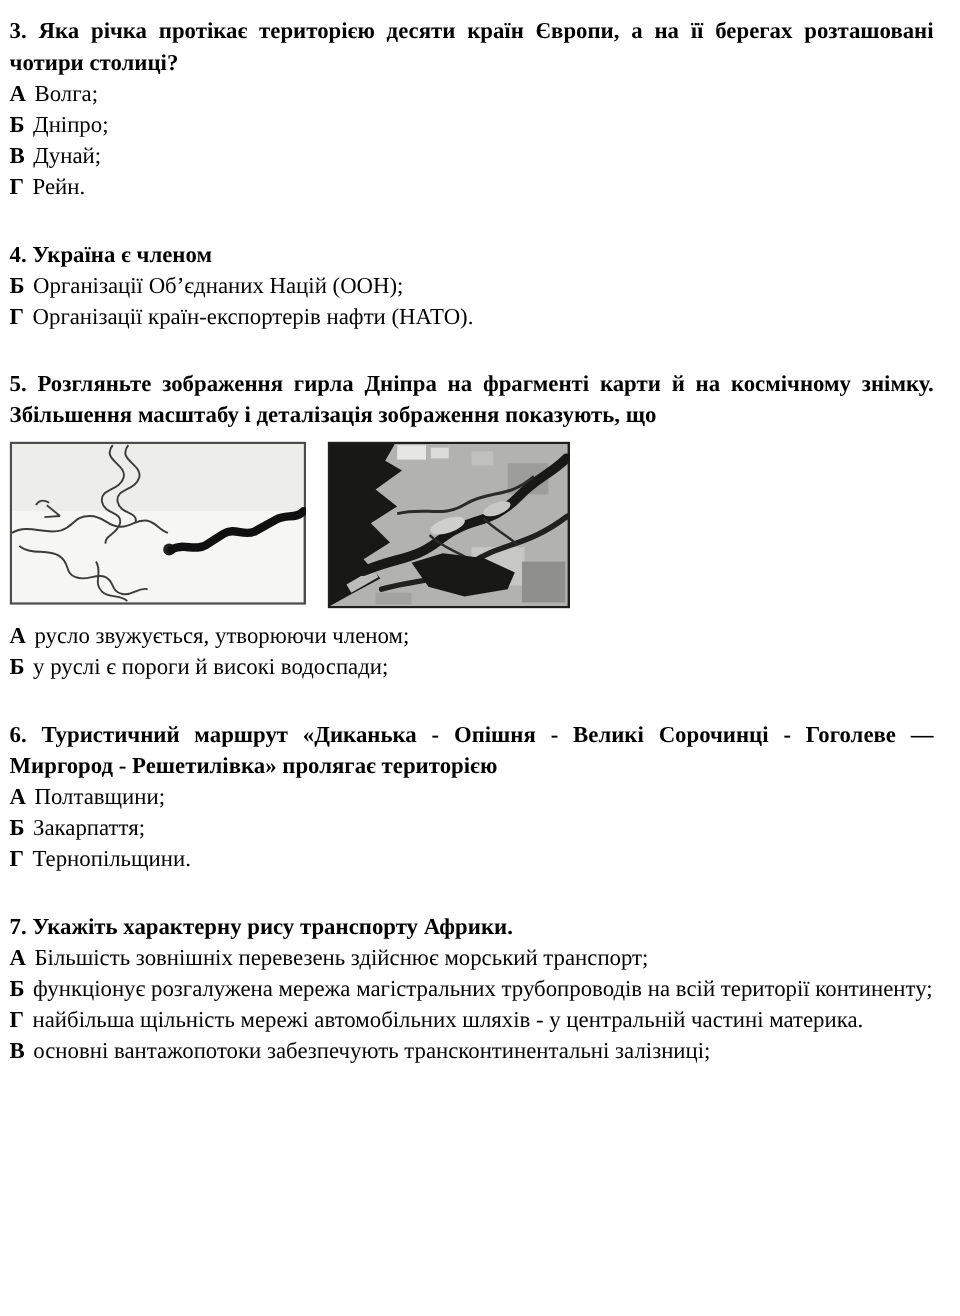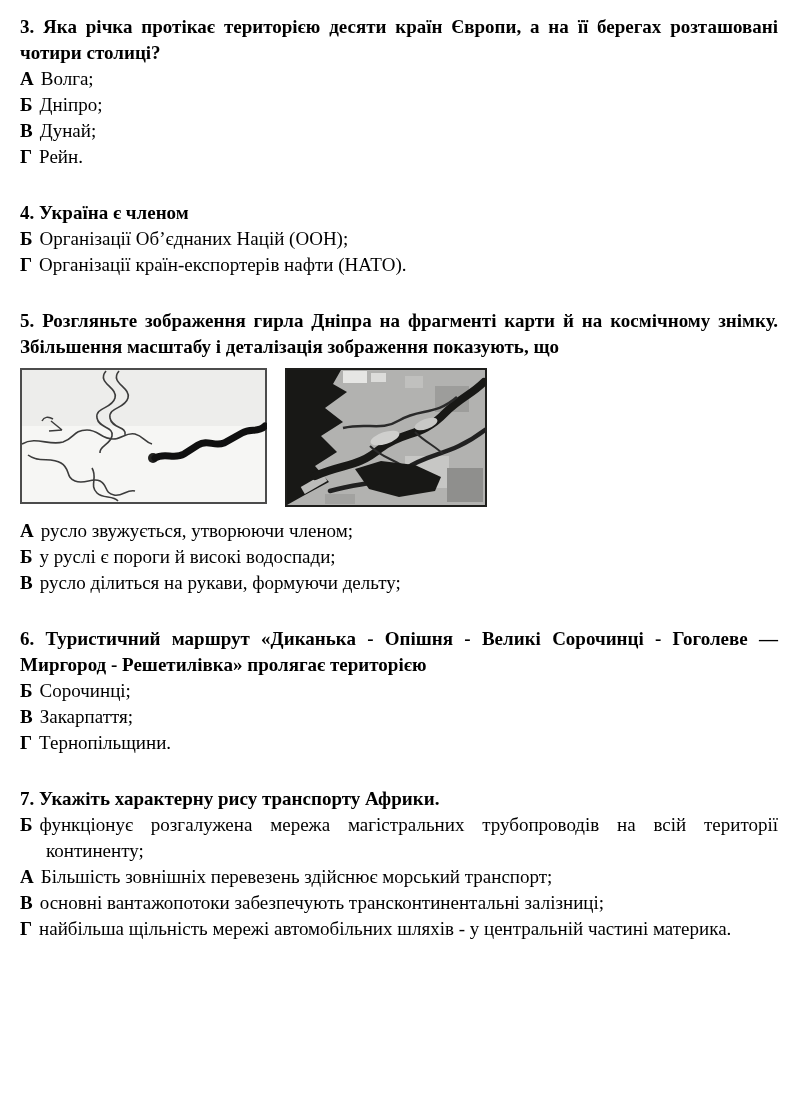--- a/index.html
+++ b/index.html
@@ -2,21 +2,21 @@
 <html lang="uk"><head>
 <meta charset="utf-8">
 <style>
   html, body { margin: 0; padding: 0; background: #ffffff; }
   body {
     width: 800px; height: 1097px; overflow: hidden;
     color: #000;
     font-family: "Liberation Serif", "DejaVu Serif", serif;
     font-size: 19px; line-height: 26px;
   }
-  .page { padding: 14px 22px 10px 20px; }
+  .page { padding: 14px 22px 10px 8px; }
   .question { margin-top: 30px; }
   .question:first-child { margin-top: 0; }
   .q-heading {
     margin: 0; font-weight: bold;
     text-align: justify;
   }
   .option {
     margin: 0; padding-left: 26px; text-indent: -26px;
     text-align: justify;
     font-family: Liberation Serif, serif;
@@ -97,31 +97,30 @@
 
         <ellipse cx="100" cy="70" rx="15" ry="6" fill="#cfcfcd" transform="rotate(-18 100 70)"></ellipse>
         <ellipse cx="141" cy="56" rx="12" ry="5" fill="#c8c8c6" transform="rotate(-20 141 56)"></ellipse>
 
         <polygon points="70,101 96,93 130,97 156,109 150,123 114,129 84,121" fill="#181816"></polygon>
       </svg>
     </div>
 
     <p class="option"><span class="opt-letter">А</span><span>русло звужується, утворюючи членом;</span></p>
     <p class="option"><span class="opt-letter">Б</span><span>у руслі є пороги й високі водоспади;</span></p>
-    <p class="option"><span class="opt-letter">В</span><span>русло ділиться на рукави, формуючи дельту;</span></p>
   </section>
 
   <section class="question">
     <p class="q-heading">6. Туристичний маршрут «Диканька - Опішня - Великі Сорочинці - Гоголеве — Миргород - Решетилівка» пролягає територією</p>
-    <p class="option"><span class="opt-letter">Б</span><span>Сорочинці;</span></p>
-    <p class="option"><span class="opt-letter">В</span><span>Закарпаття;</span></p>
+    <p class="option"><span class="opt-letter">А</span><span>Полтавщини;</span></p>
+    <p class="option"><span class="opt-letter">Б</span><span>Закарпаття;</span></p>
     <p class="option"><span class="opt-letter">Г</span><span>Тернопільщини.</span></p>
   </section>
 
   <section class="question">
     <p class="q-heading">7. Укажіть характерну рису транспорту Африки.</p>
+    <p class="option"><span class="opt-letter">А</span><span>Більшість зовнішніх перевезень здійснює морський транспорт;</span></p>
     <p class="option"><span class="opt-letter">Б</span><span>функціонує розгалужена мережа магістральних трубопроводів на всій території континенту;</span></p>
-    <p class="option"><span class="opt-letter">А</span><span>Більшість зовнішніх перевезень здійснює морський транспорт;</span></p>
+    <p class="option"><span class="opt-letter">Г</span><span>найбільша щільність мережі автомобільних шляхів - у центральній частині материка.</span></p>
     <p class="option"><span class="opt-letter">В</span><span>основні вантажопотоки забезпечують трансконтинентальні залізниці;</span></p>
-    <p class="option"><span class="opt-letter">Г</span><span>найбільша щільність мережі автомобільних шляхів - у центральній частині материка.</span></p>
   </section>
 
 </div>
 
 </body></html>

